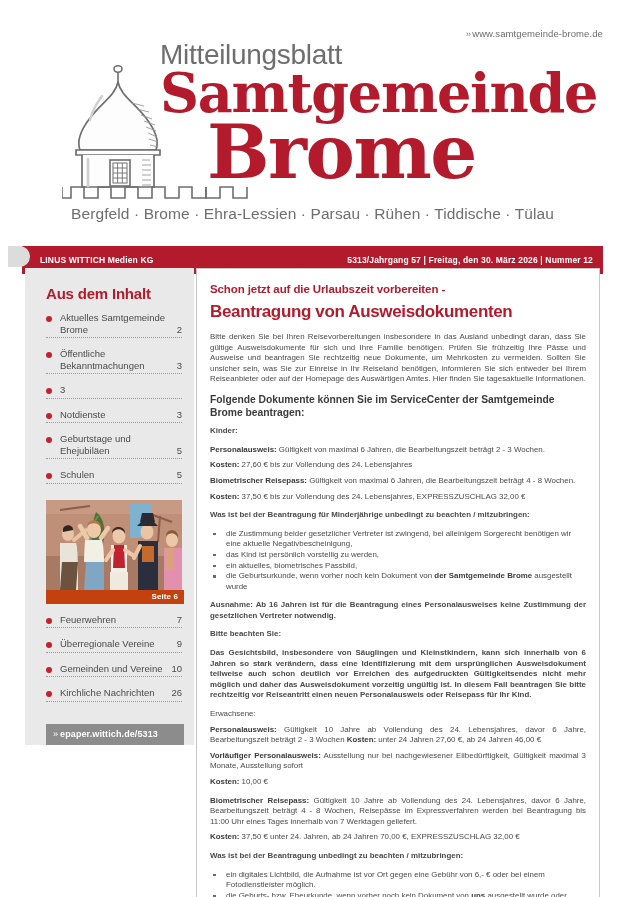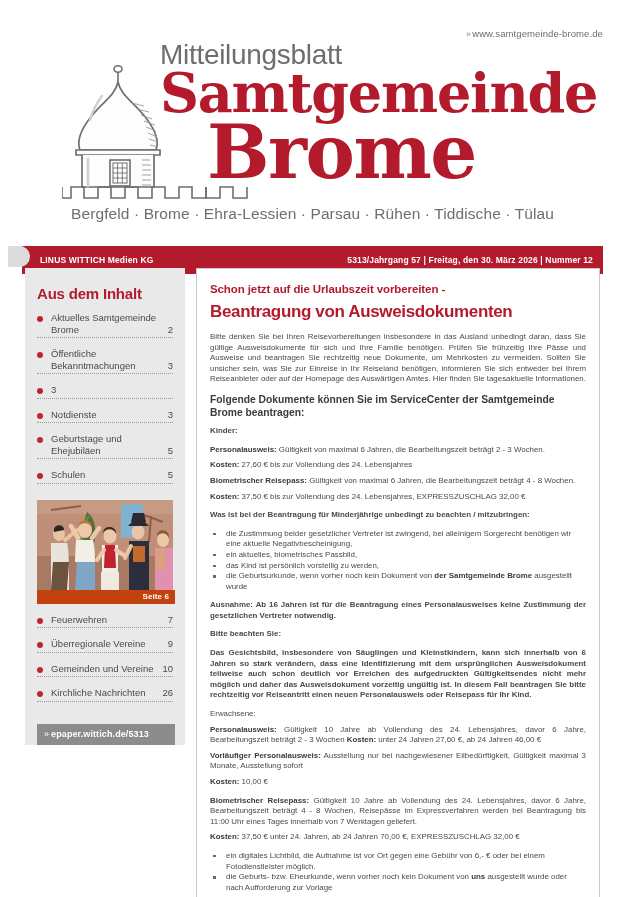--- a/index.html
+++ b/index.html
@@ -65,21 +65,21 @@
     font-size:8.5px;font-weight:700;letter-spacing:.15px;
   }
 
   
   .columns{position:absolute;left:0;top:268px;width:625px;}
 
   
   .sidebar{
     position:absolute;left:25px;top:0;width:160px;
     background:#e9e9e9;
-    padding:0 0 0 0;
+    padding:0 0 0 9px;
   }
   .sidebar-title{
     font-size:15px;font-weight:700;color:#b31b2c;
     padding:17px 0 10px 12px;letter-spacing:-.2px;
   }
   .toc{list-style:none;margin:0;padding:0 12px 4px 12px;}
   .toc li{
     position:relative;
     padding:0 0 0 14px;
     margin:0 0 10px 0;
@@ -392,22 +392,22 @@
         <b>Biometrischer Reisepass:</b><span> Gültigkeit von maximal 6 Jahren, die Bearbeitungszeit beträgt 4 - 8 Wochen.</span>
       </p>
       <p>
         <b>Kosten:</b><span> 37,50 € bis zur Vollendung des 24. Lebensjahres, EXPRESSZUSCHLAG 32,00 €</span>
       </p>
 
       <p class="note">Was ist bei der Beantragung für Minderjährige unbedingt zu beachten / mitzubringen:</p>
 
       <ul class="bullets">
         <li>die Zustimmung beider gesetzlicher Vertreter ist zwingend, bei alleinigem Sorgerecht benötigen wir eine aktuelle Negativbescheinigung,</li>
+        <li>das Kind ist persönlich vorstellig zu werden,</li>
         <li>ein aktuelles, biometrisches Passbild,</li>
-        <li>das Kind ist persönlich vorstellig zu werden,</li>
         <li><span>die Geburtsurkunde, wenn vorher noch kein Dokument von </span><b>der Samtgemeinde Brome</b><span> ausgestellt wurde</span></li>
       </ul>
 
       <p class="note">Ausnahme: Ab 16 Jahren ist für die Beantragung eines Personalausweises keine Zustimmung der gesetzlichen Vertreter notwendig.</p>
 
       <p class="tiny-head">Bitte beachten Sie:</p>
 
       <p class="note" style="text-align:justify;">Das Gesichtsbild, insbesondere von Säuglingen und Kleinstkindern, kann sich innerhalb von 6 Jahren so stark verändern, dass eine Identifizierung mit dem ursprünglichen Ausweisdokument teilweise auch schon deutlich vor Erreichen des aufgedruckten Gültigkeitsendes nicht mehr möglich und daher das Ausweisdokument vorzeitig ungültig ist. In diesem Fall beantragen Sie bitte rechtzeitig vor Reiseantritt einen neuen Personalausweis oder Reisepass für Ihr Kind.</p>
 
       <p class="tight">Erwachsene:</p>
@@ -421,20 +421,21 @@
       <p>
         <b>Kosten:</b><span> 10,00 €</span>
       </p>
       <p class="tight">
         <b>Biometrischer Reisepass:</b><span> Gültigkeit 10 Jahre ab Vollendung des 24. Lebensjahres, davor 6 Jahre, Bearbeitungszeit beträgt 4 - 8 Wochen, Reisepässe im Expressverfahren werden bei Beantragung bis 11:00 Uhr eines Tages innerhalb von 7 Werktagen geliefert.</span>
       </p>
       <p>
         <b>Kosten:</b><span> 37,50 € unter 24. Jahren, ab 24 Jahren 70,00 €, EXPRESSZUSCHLAG 32,00 €</span>
       </p>
 
+      <p class="note">Was ist bei der Beantragung unbedingt zu beachten / mitzubringen:</p>
 
       <ul class="bullets">
         <li>ein digitales Lichtbild, die Aufnahme ist vor Ort gegen eine Gebühr von 6,- € oder bei einem Fotodienstleister möglich.</li>
         <li><span>die Geburts- bzw. Eheurkunde, wenn vorher noch kein Dokument von </span><b>uns</b><span> ausgestellt wurde oder nach Aufforderung zur Vorlage</span></li>
       </ul>
 
     </article>
 
   </div>
 </div>

